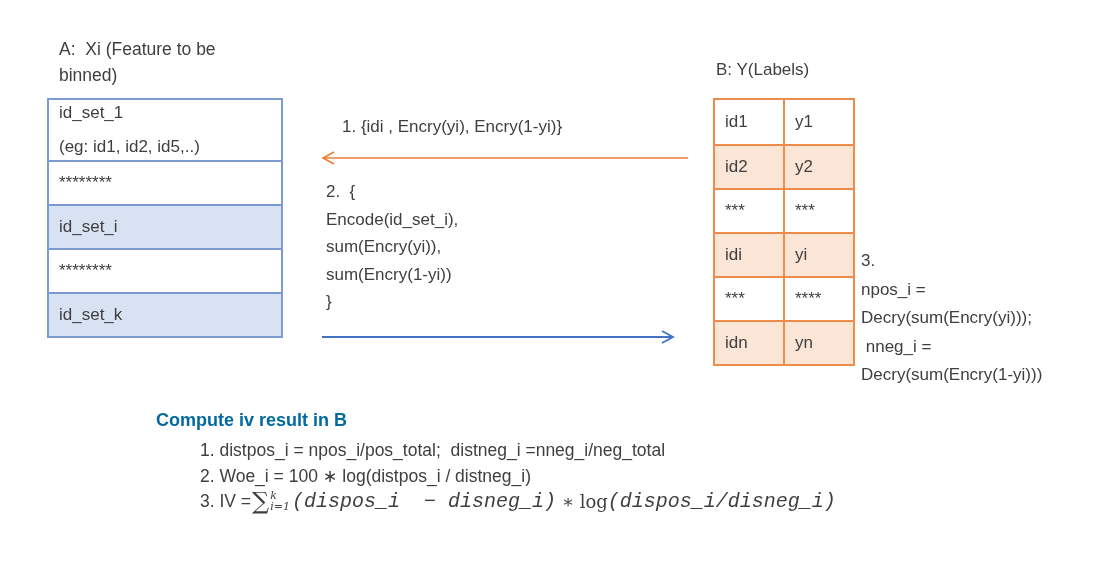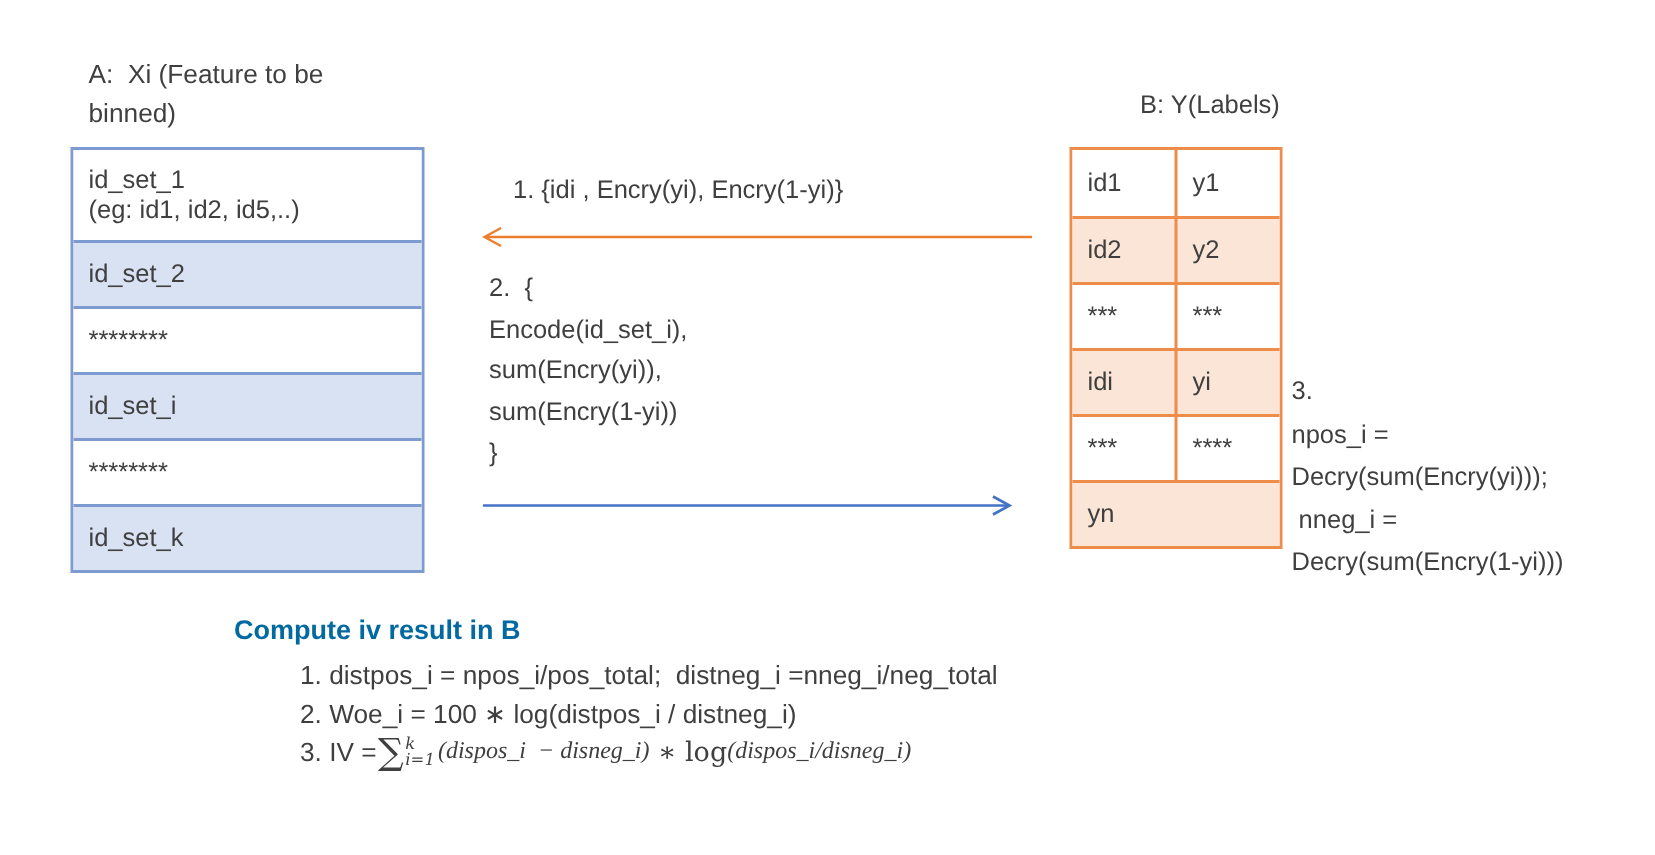--- a/index.html
+++ b/index.html
@@ -20,21 +20,21 @@
   .prewrap { white-space: pre-wrap; }
 
   
   .heading-a {
     left: 59px; top: 36px;
     width: 290px;
     font-size: 17.5px;
     line-height: 26px;
   }
   .heading-b {
-    left: 760px; top: 60px;
+    left: 716px; top: 60px;
     font-size: 17px;
     text-align: center;
   }
 
   
   .table-a {
     left: 47px; top: 98px;
     width: 236px;
     border: 2px solid var(--a-border, #7d9bd1);
     box-sizing: border-box;
@@ -46,21 +46,21 @@
     padding: 0 0 0 10px;
     display: flex;
     align-items: center;
     font-size: 17px;
     border-top: 2px solid var(--a-border, #7d9bd1);
     background: #ffffff;
   }
   .ta-row.first {
     height: 60px;
     border-top: none;
-    line-height: 20px;
+    line-height: 34px;
     align-items: center;
   }
   .ta-row.shaded { background: var(--a-fill, #d9e2f3); }
 
   
   .table-b {
     left: 713px; top: 98px;
     width: 142px;
     border: 2px solid var(--b-border, #ee8c4a);
     box-sizing: border-box;
@@ -143,44 +143,41 @@
     display: inline-flex;
     flex-direction: column;
     justify-content: center;
     font-family: "DejaVu Serif", serif;
     font-style: italic;
     font-size: 11px;
     line-height: 11px;
     margin: 0 2px 0 1px;
   }
   .math-it {
-    font-family: Liberation Serif, serif;
+    font-family: Liberation Mono, monospace;
     font-style: italic;
-    font-size: 16px;
+    font-size: 20px;
   }
   .math-rm {
     font-family: "DejaVu Serif", serif;
     font-size: 18px;
   }
 </style>
 </head>
 <body>
 
 <div class="canvas">
 
   <div class="abs heading-a prewrap">A:  Xi (Feature to be
 binned)</div>
 
   <div class="abs table-a">
     <div class="ta-row first">
         <span class="prewrap">id_set_1
 (eg: id1, id2, id5,..)</span>
-      </div>
-    <div class="ta-row shaded">
-        <span>id_set_2</span>
       </div>
     <div class="ta-row">
         <span>********</span>
       </div>
     <div class="ta-row shaded">
         <span>id_set_i</span>
       </div>
     <div class="ta-row">
         <span>********</span>
       </div>
@@ -222,20 +219,21 @@
     </div>
     <div class="tb-row shaded">
       <div class="tb-cell c-id">idi</div>
       <div class="tb-cell c-y">yi</div>
     </div>
     <div class="tb-row">
       <div class="tb-cell c-id">***</div>
       <div class="tb-cell c-y">****</div>
     </div>
     <div class="tb-row shaded">
+      <div class="tb-cell c-id">idn</div>
       <div class="tb-cell c-y">yn</div>
     </div>
   </div>
 
   <div class="abs step3 prewrap">3.
 npos_i =
 Decry(sum(Encry(yi)));
  nneg_i =
 Decry(sum(Encry(1-yi)))</div>
 

